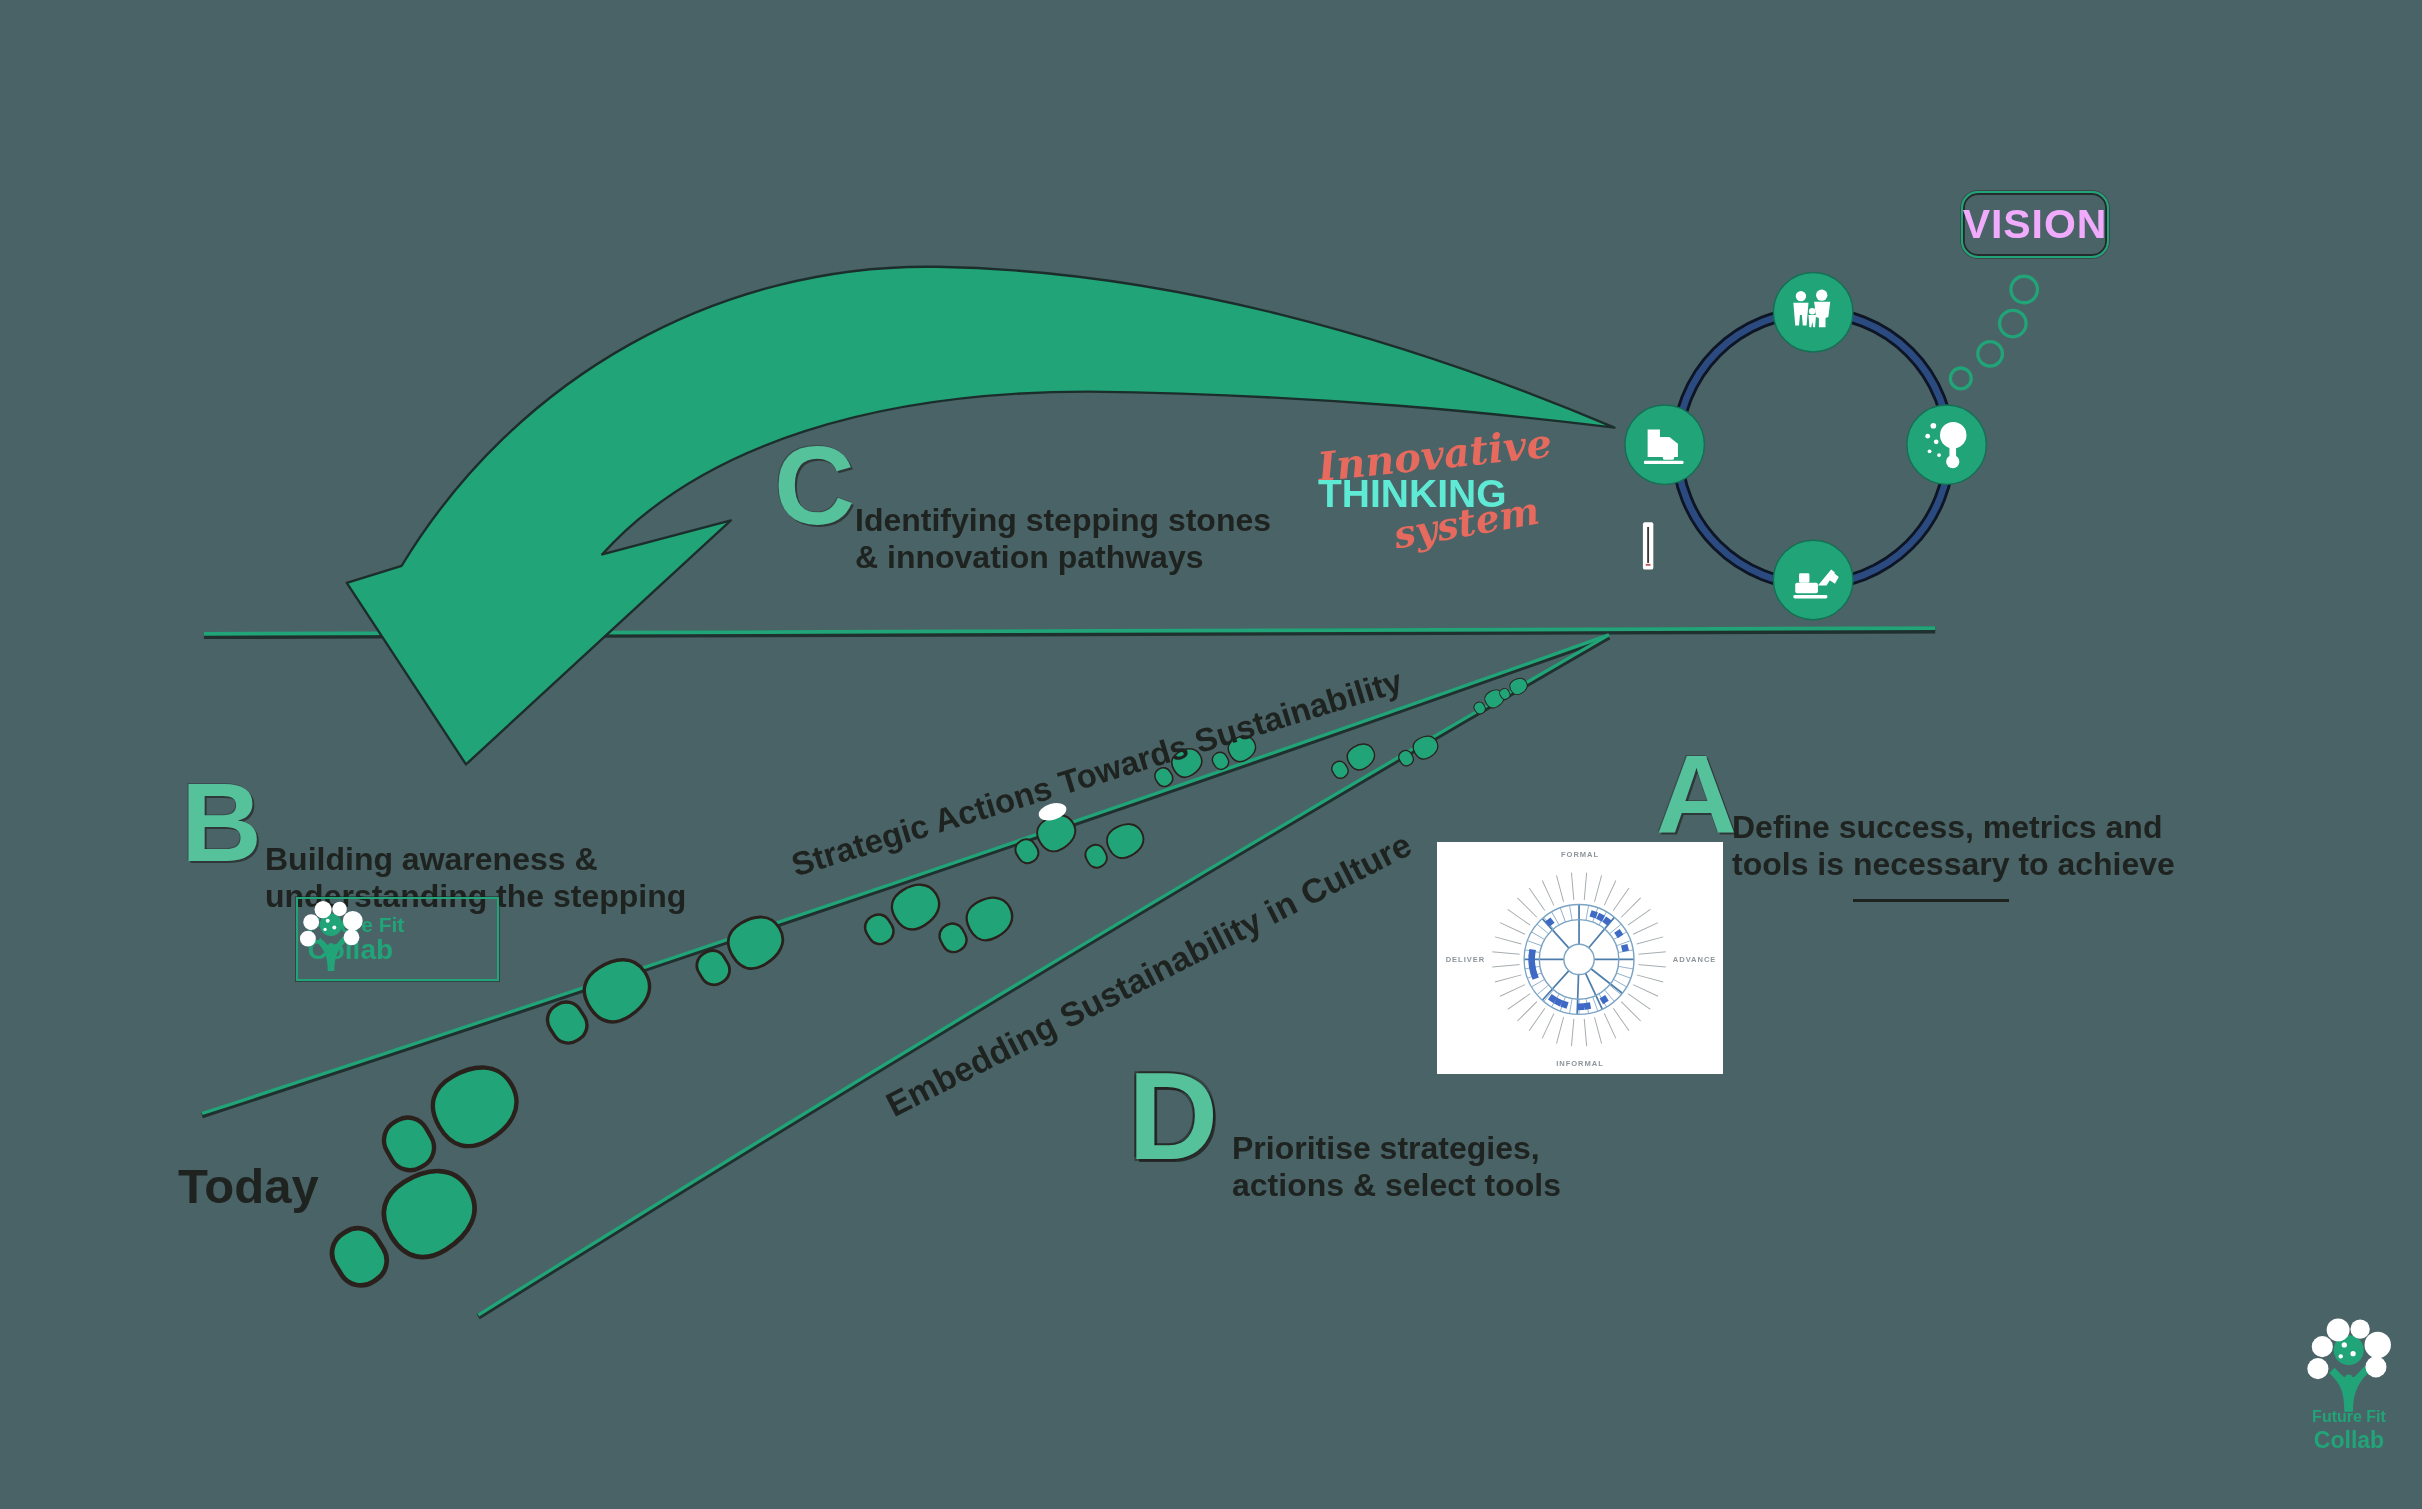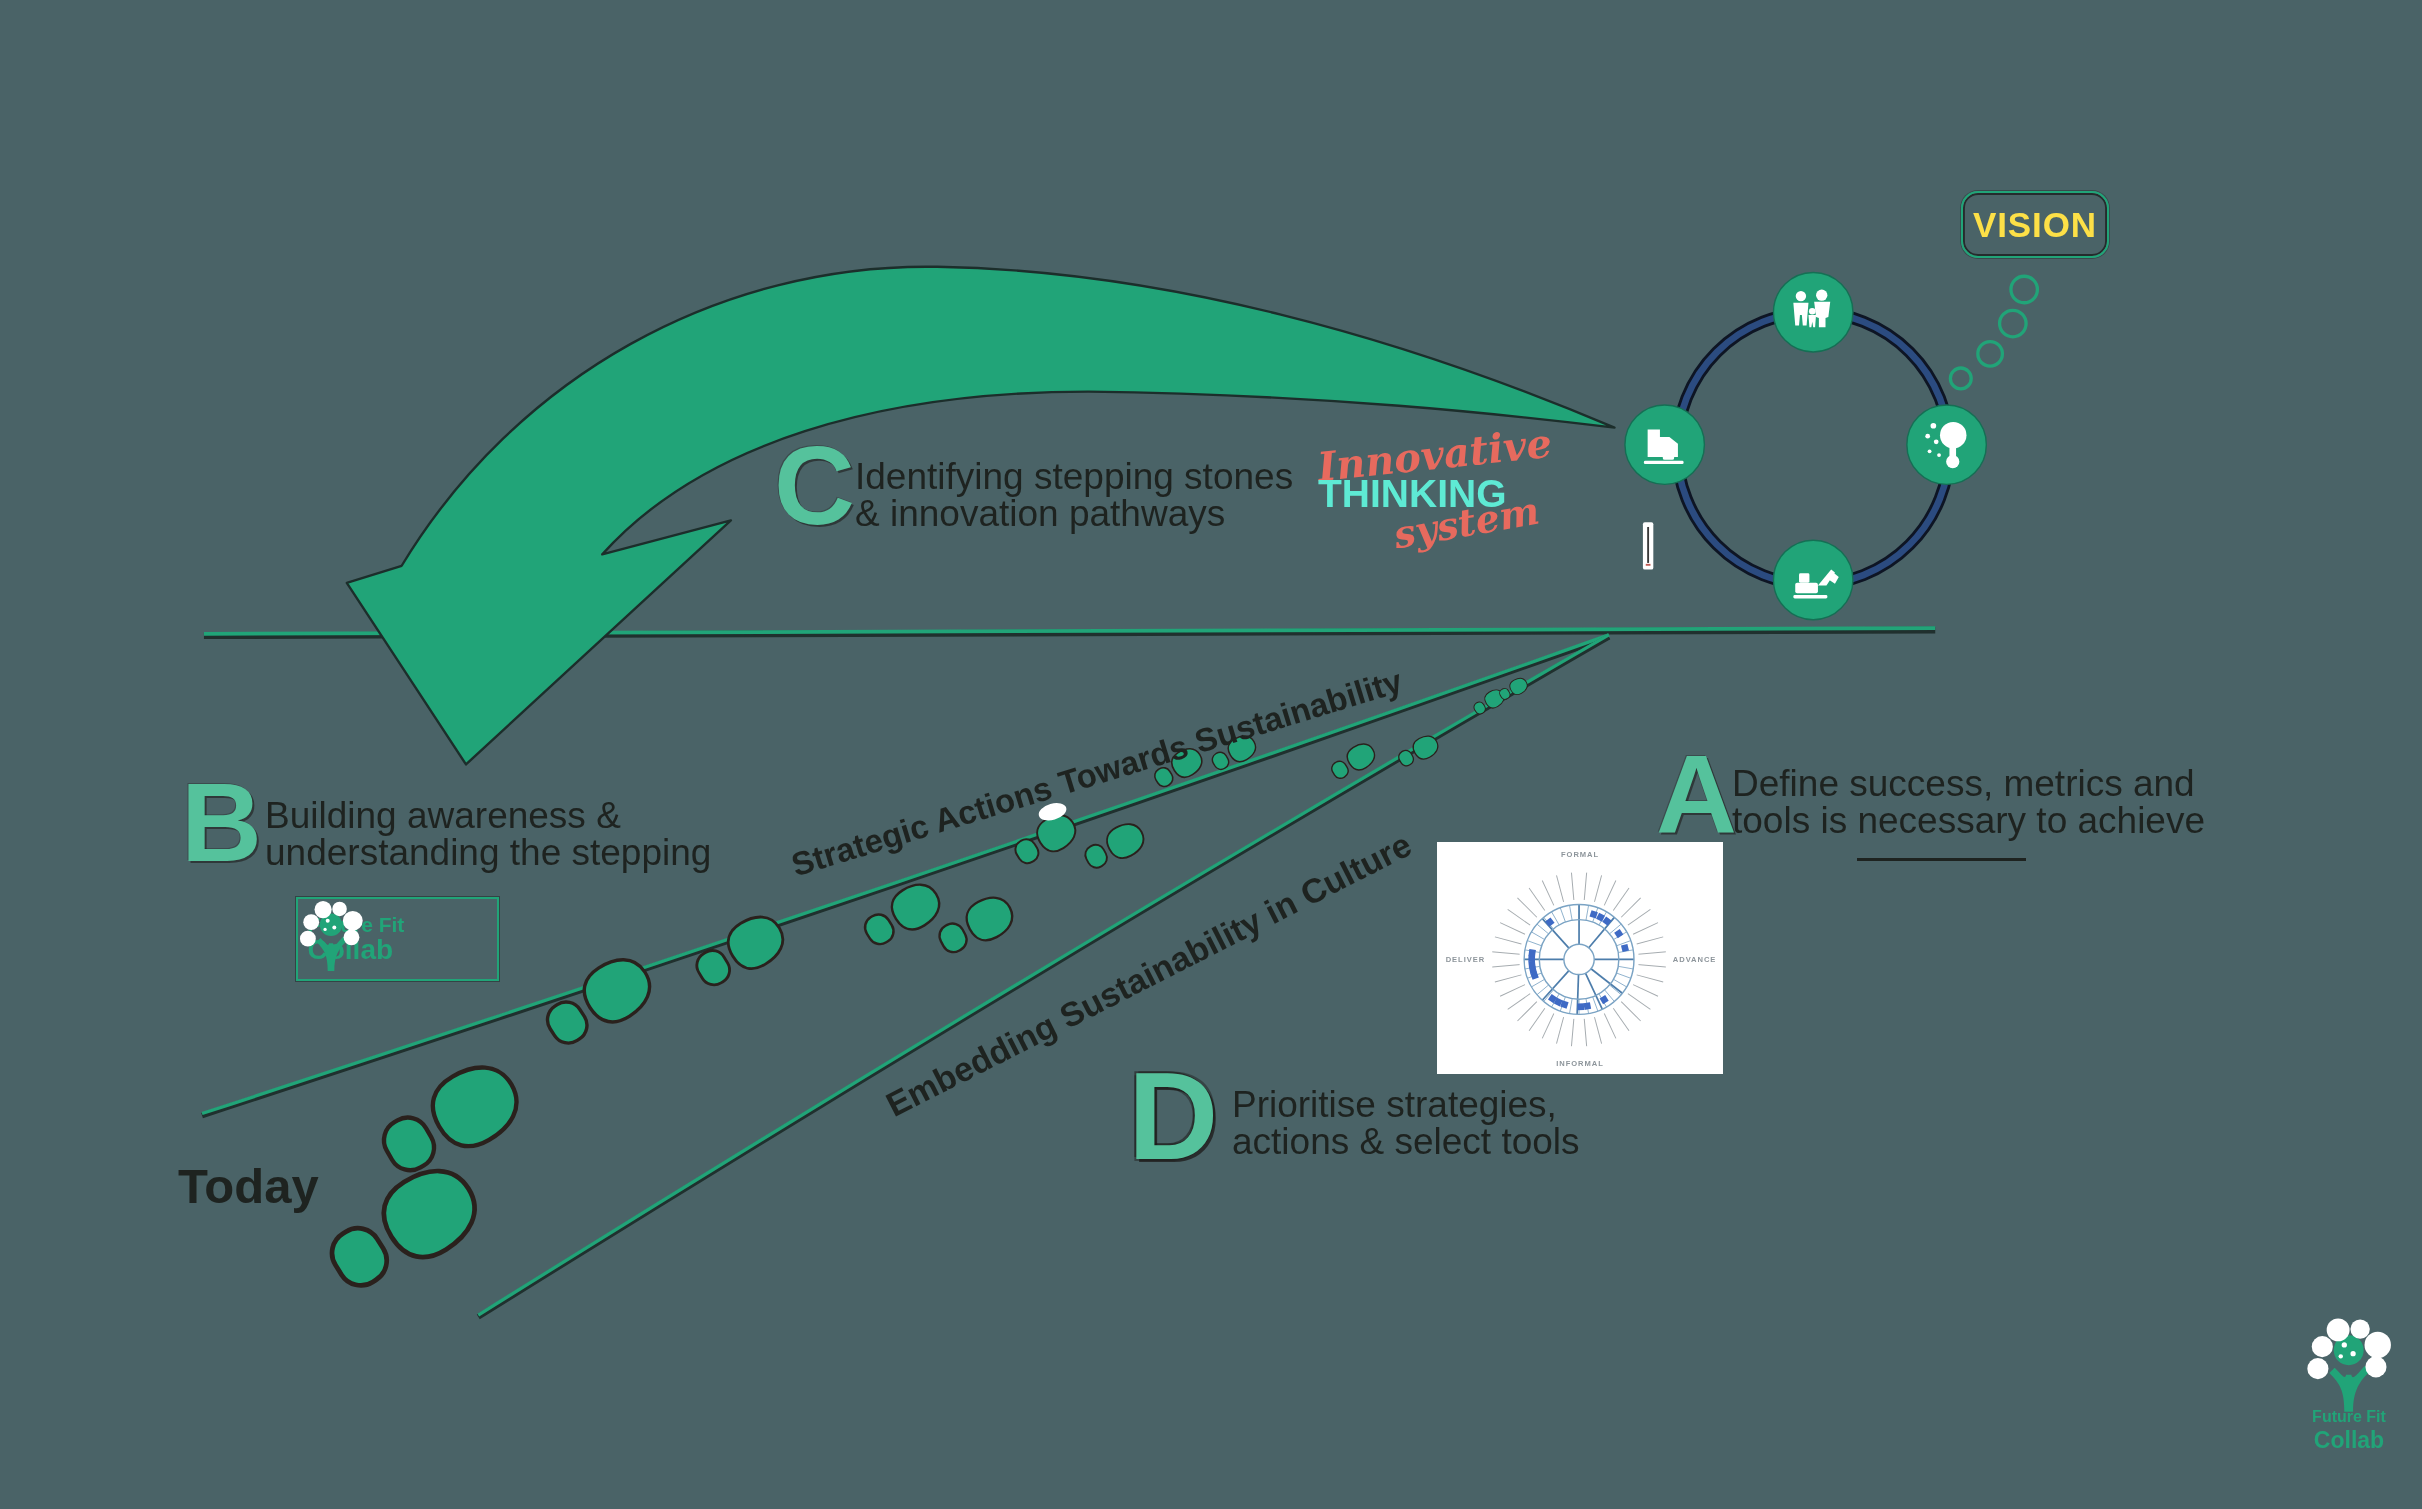--- a/index.html
+++ b/index.html
@@ -8,28 +8,28 @@
     --wheelblue:#3e6ac5; --wheelring:#7aa3c4; --wheelspoke:#4d7dab;
     --raygray:#a5abaf; --labelgray:#8d959b;
   }
   html,body{margin:0;padding:0;background:var(--bg);}
   .stage{position:relative;width:2423px;height:1509px;background:var(--bg);
          font-family:"Liberation Sans",sans-serif;overflow:hidden;}
   .stage svg{position:absolute;left:0;top:0;}
   .abs{position:absolute;}
   .step-letter{color:var(--mint);font-weight:bold;line-height:1;
        text-shadow:1.9px 1.9px 0 rgba(25,22,20,.55),-0.9px -0.9px 0 rgba(25,22,20,.3);}
-  .step-text{color:var(--dark);font-weight:normal;font-size:37px;line-height:37px;white-space:nowrap;}
+  .step-text{color:var(--dark);font-weight:bold;font-size:32px;line-height:37px;white-space:nowrap;margin-top:44px;}
   .underlined{border-bottom:3.8px solid var(--dark);padding-bottom:17px;}
   .lane-label{color:var(--dark);font-weight:bold;white-space:nowrap;transform-origin:left top;}
   .today{color:var(--dark);font-weight:bold;font-size:49px;}
   .vision-box{box-sizing:border-box;width:148px;height:67px;border:2.8px solid var(--green);
        border-radius:17px;box-shadow:inset 0 0 0 1.9px rgba(25,25,25,.75), 0 0 0 0.9px rgba(25,25,25,.35);
        display:flex;align-items:center;justify-content:center;}
-  .vision-box span{color:#fde047;font-weight:bold;font-size:35px;letter-spacing:0.9px;}
+  .vision-box span{color:#f0abfc;font-weight:bold;font-size:41px;letter-spacing:0.9px;}
   .script{font-family:"DejaVu Serif",serif;font-style:italic;font-weight:bold;color:var(--red);}
   .thinking{color:#5eead4;font-weight:900;letter-spacing:0px;}
   .badge{box-sizing:border-box;border:2.8px solid var(--green);outline:0.9px solid rgba(20,20,20,.4);
        display:flex;align-items:center;gap:7.6px;padding:5.7px 9.5px;}
   .brand-t1{color:var(--green);font-weight:bold;line-height:1;}
   .brand-t2{color:var(--green);font-weight:bold;line-height:1;}
   .footer-brand{text-align:center;color:var(--green);font-weight:bold;}
 </style>
 </head>
 <body>

